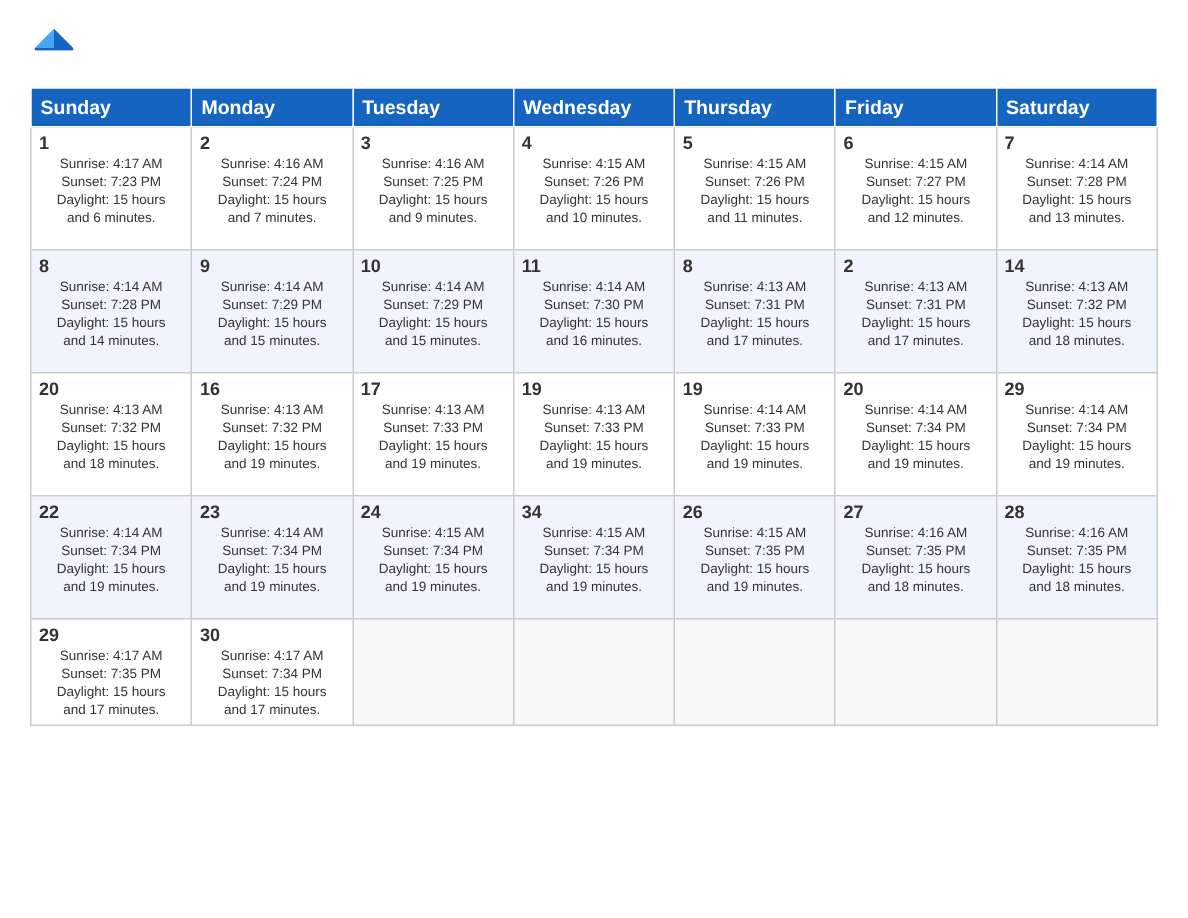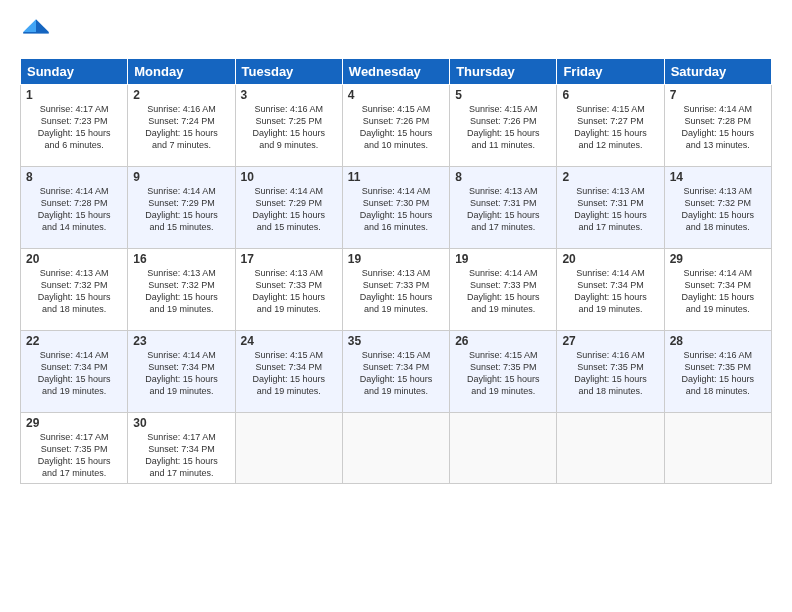--- a/index.html
+++ b/index.html
@@ -231,21 +231,21 @@
           </td>
           <td>
             <span class="day-num">23</span>
             <div class="day-info">Sunrise: 4:14 AM<br>Sunset: 7:34 PM<br>Daylight: 15 hours<br>and 19 minutes.</div>
           </td>
           <td>
             <span class="day-num">24</span>
             <div class="day-info">Sunrise: 4:15 AM<br>Sunset: 7:34 PM<br>Daylight: 15 hours<br>and 19 minutes.</div>
           </td>
           <td>
-            <span class="day-num">35</span>
+            <span class="day-num">34</span>
             <div class="day-info">Sunrise: 4:15 AM<br>Sunset: 7:34 PM<br>Daylight: 15 hours<br>and 19 minutes.</div>
           </td>
           <td>
             <span class="day-num">26</span>
             <div class="day-info">Sunrise: 4:15 AM<br>Sunset: 7:35 PM<br>Daylight: 15 hours<br>and 19 minutes.</div>
           </td>
           <td>
             <span class="day-num">27</span>
             <div class="day-info">Sunrise: 4:16 AM<br>Sunset: 7:35 PM<br>Daylight: 15 hours<br>and 18 minutes.</div>
           </td>

